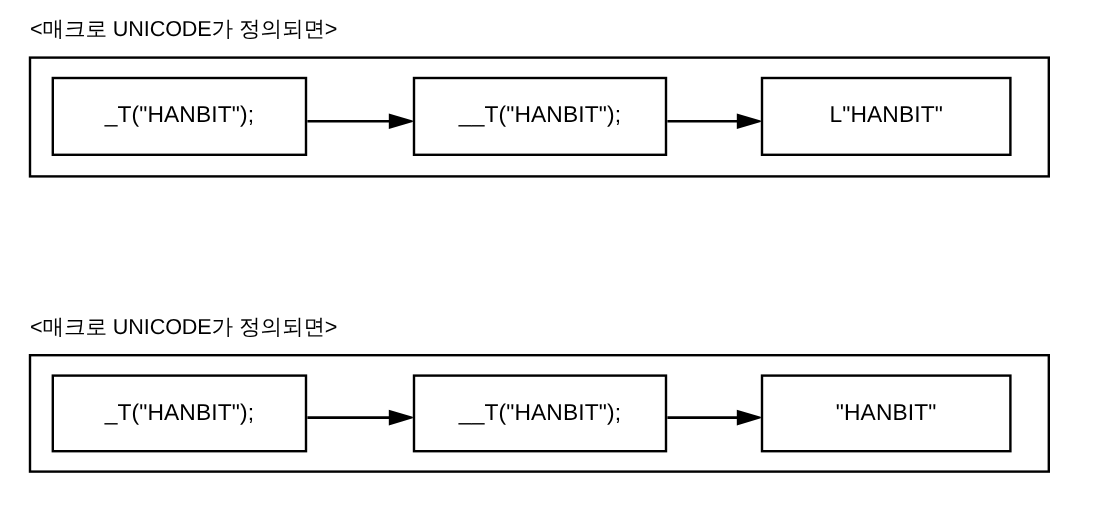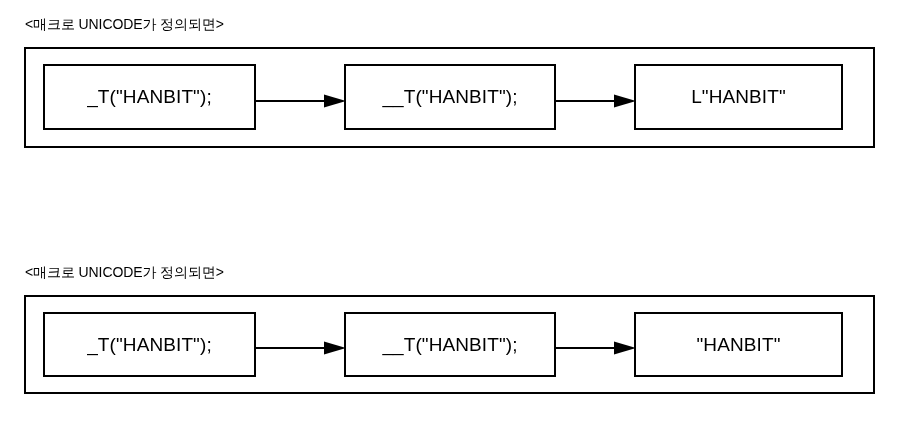--- a/index.html
+++ b/index.html
@@ -27,21 +27,21 @@
   
   .section {
     position: absolute;
     left: 0;
     width: 921px;
   }
 
   .section-title {
     position: absolute;
     left: 25px;
-    font-size: 14px;
+    font-size: 18px;
     line-height: 20px;
     letter-spacing: -0.1px;
     white-space: nowrap;
     color: #000000;
   }
 
   
   .outer-box {
     position: absolute;
     left: 24px;

